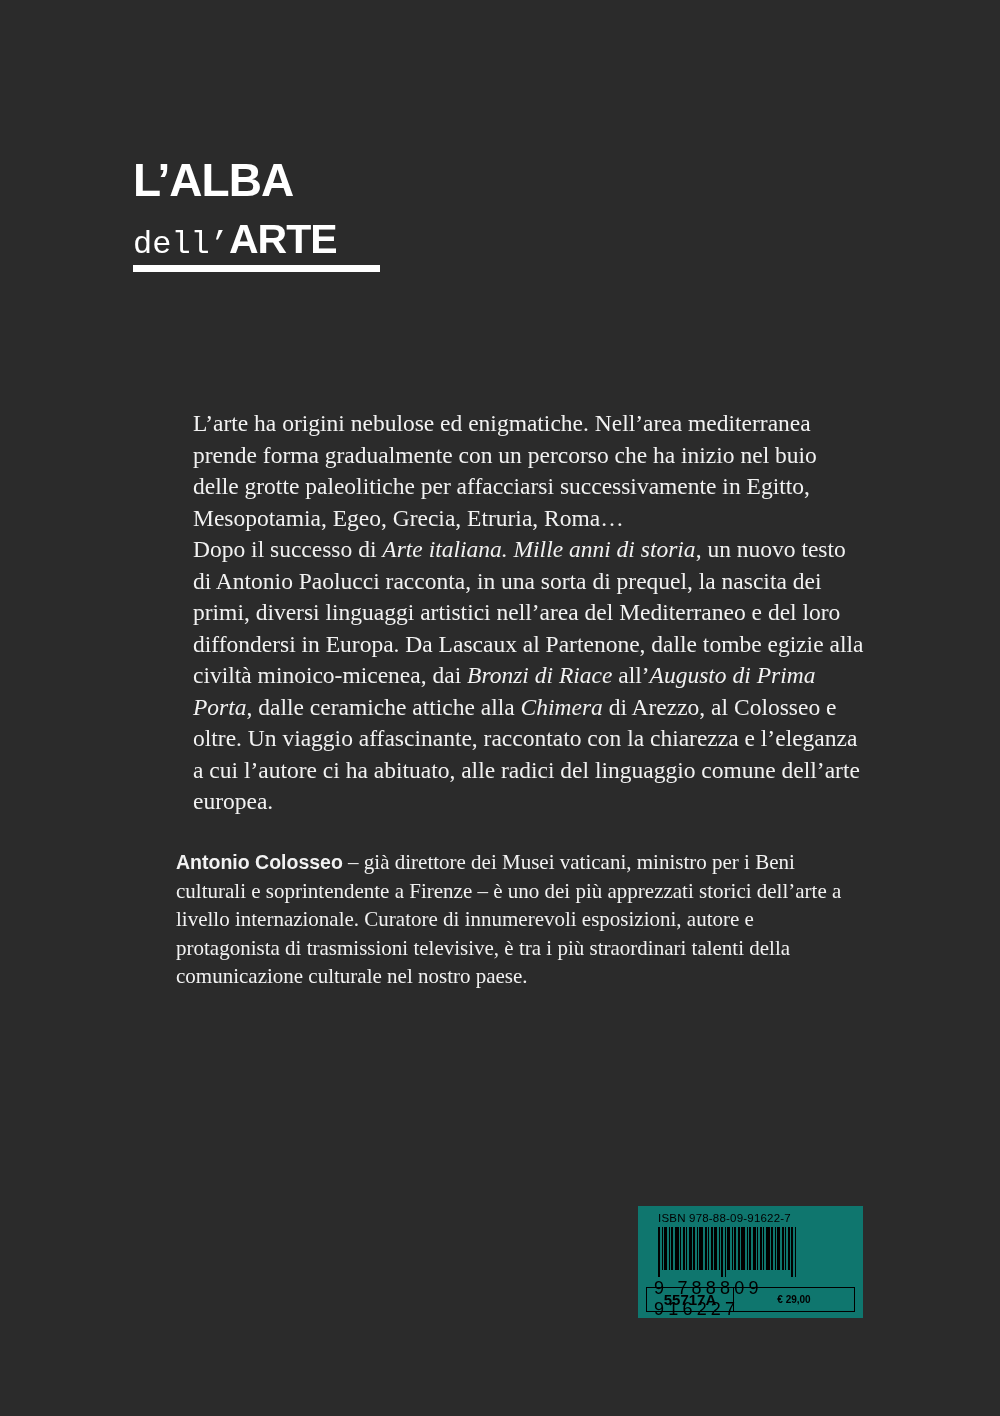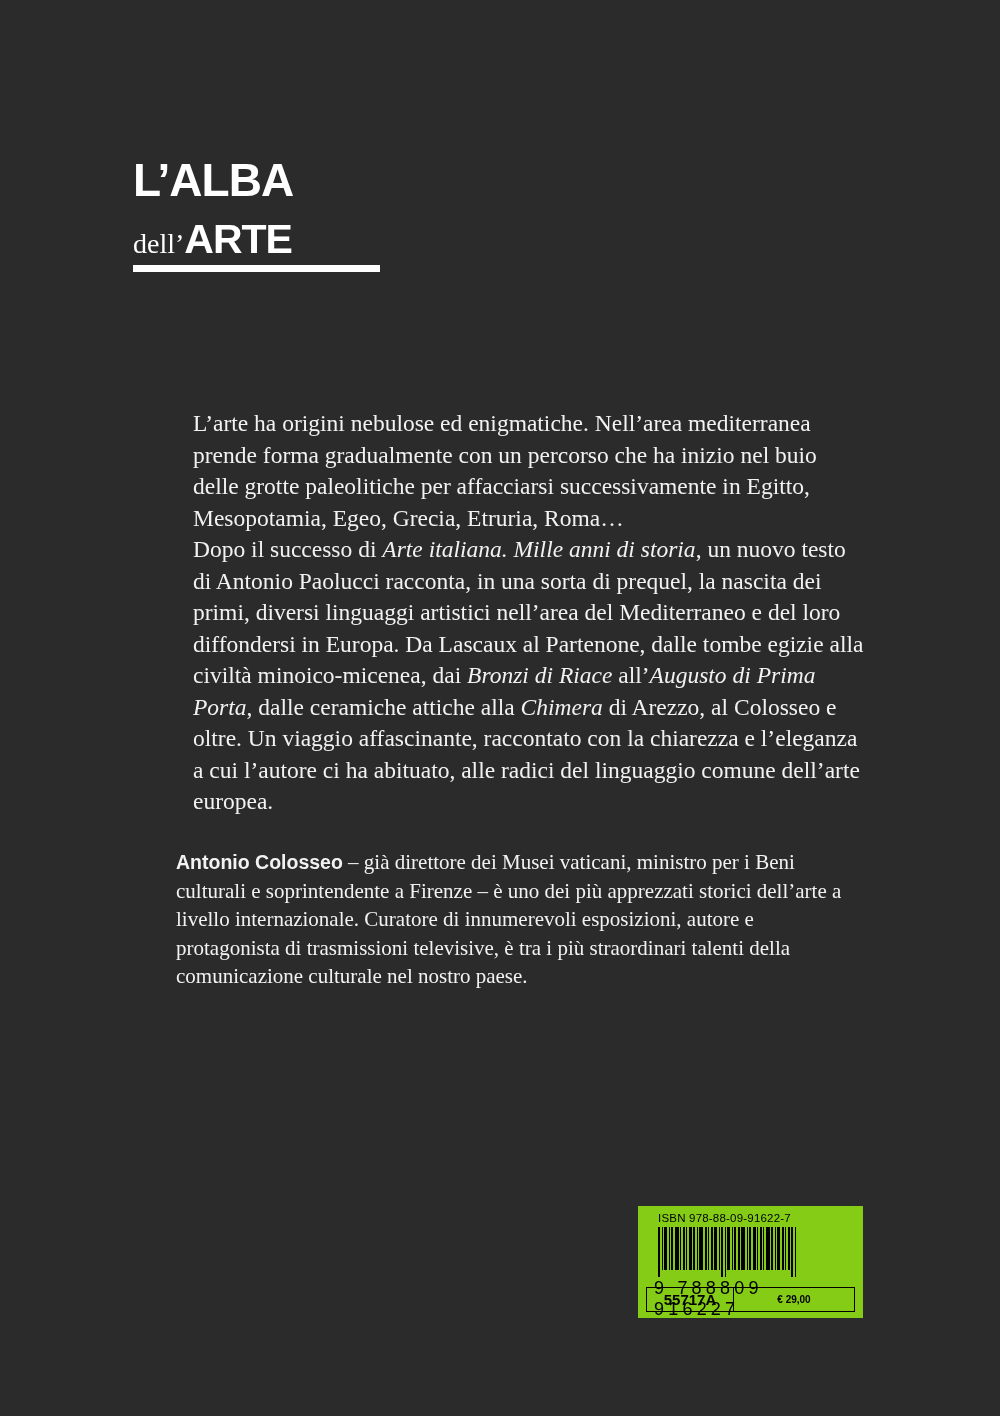--- a/index.html
+++ b/index.html
@@ -31,23 +31,23 @@
     letter-spacing: -1px;
     color: #ffffff;
     display: block;
   }
   .title-line2 {
     display: block;
     margin-top: 6px;
     white-space: nowrap;
   }
   .title-dell {
-    font-family: Liberation Serif, serif;
+    font-family: Liberation Mono, monospace;
     font-weight: 400;
-    font-size: 28px;
+    font-size: 32px;
     letter-spacing: 0px;
     color: #ffffff;
     vertical-align: baseline;
   }
   .title-arte {
     font-family: "Liberation Sans", sans-serif;
     font-weight: 700;
     font-size: 41px;
     letter-spacing: -1px;
     color: #ffffff;
@@ -96,21 +96,21 @@
     font-size: 19.5px;
   }
 
   
   .barcode-block {
     position: absolute;
     left: 638px;
     top: 1206px;
     width: 225px;
     height: 112px;
-    background: #84cc16;
+    background: #0f766e;
     box-sizing: border-box;
     padding: 6px 8px 0 8px;
   }
   .isbn-text {
     font-family: "Liberation Sans", sans-serif;
     font-size: 11.5px;
     color: #000000;
     letter-spacing: 0.2px;
     margin-left: 12px;
     margin-bottom: 3px;

